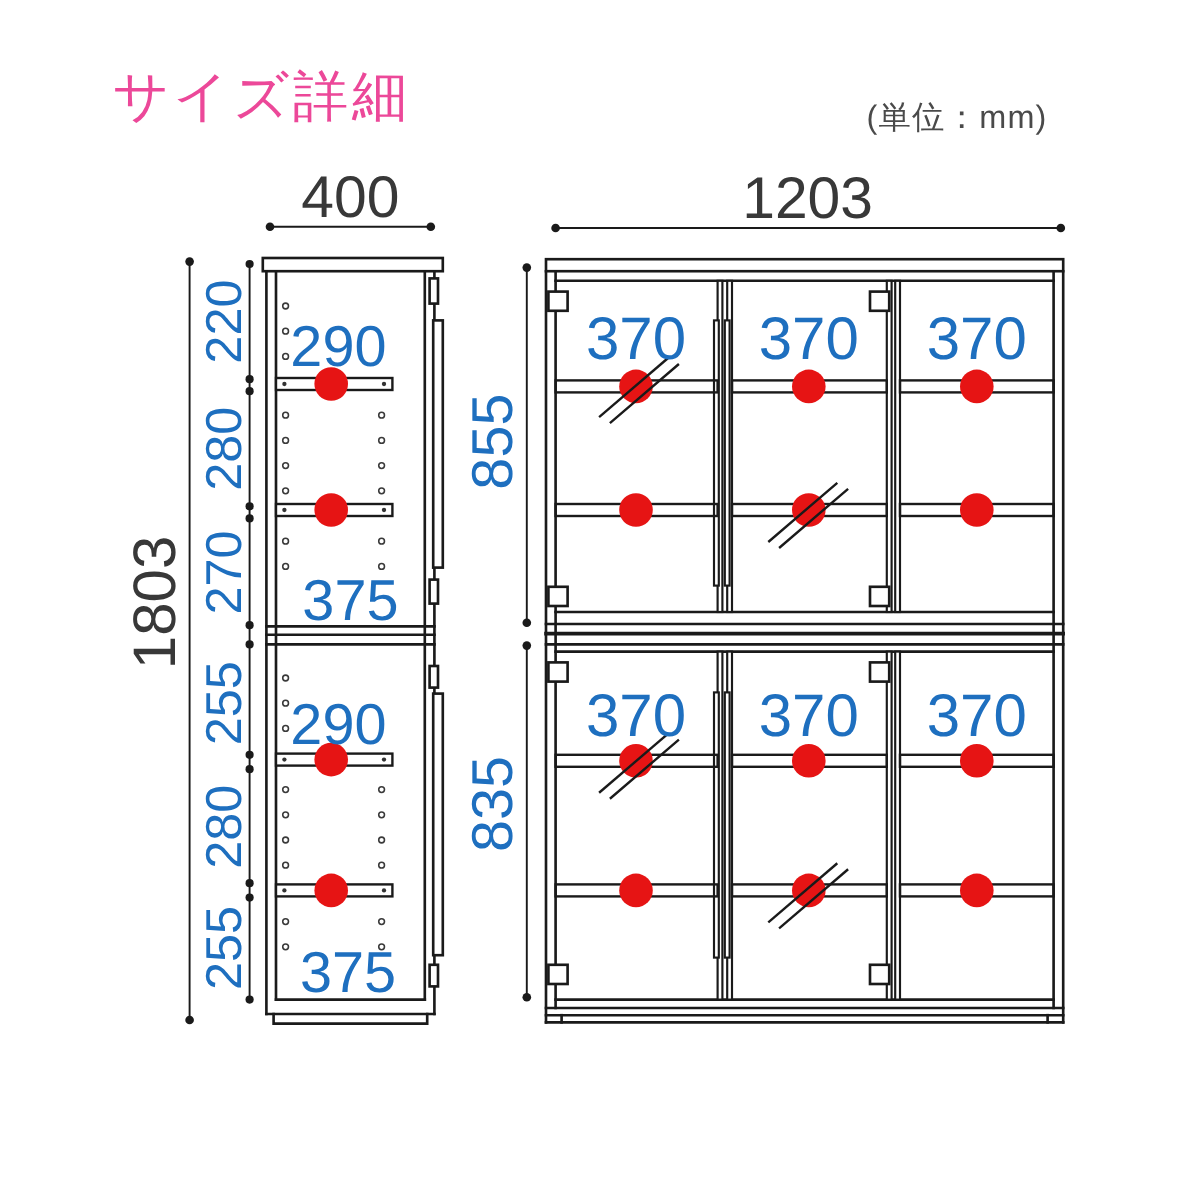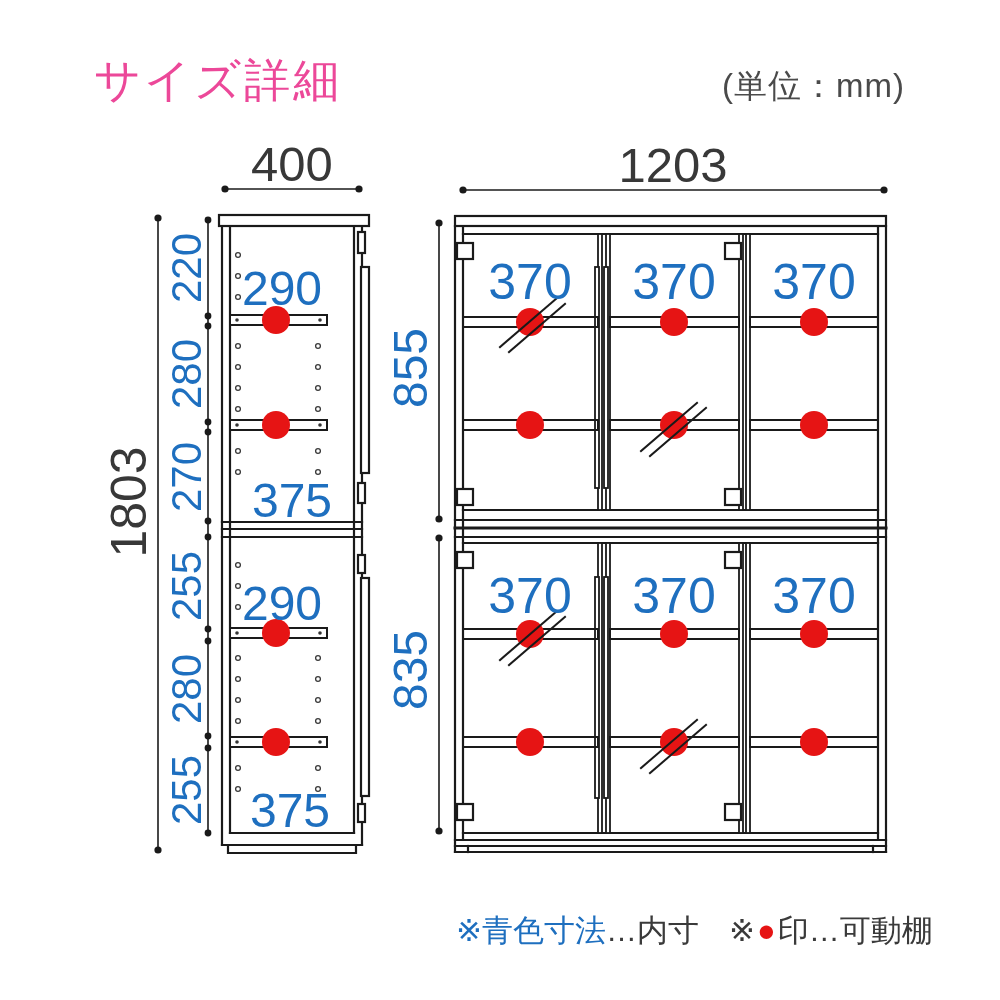--- a/index.html
+++ b/index.html
@@ -5,21 +5,21 @@
   html,body{margin:0;padding:0;}
   body{
     width:1000px;height:1000px;background:#ffffff;position:relative;overflow:hidden;
     font-family:"Liberation Sans","DejaVu Sans",sans-serif;
   }
   .page-title{
     position:absolute;left:94px;top:50px;font-size:46px;color:#ec4899;
     letter-spacing:3px;font-weight:500;
   }
   .unit-note{
-    position:absolute;left:722px;top:64px;font-size:33px;color:#4a4a4a;letter-spacing:1px;
+    position:absolute;left:722px;top:80px;font-size:27px;color:#4a4a4a;letter-spacing:1px;
   }
   svg{position:absolute;left:0;top:0;}
   svg text{font-family:"Liberation Sans","DejaVu Sans",sans-serif;}
   .t-dim{font-size:49px;fill:#383838;}
   .t-dim-big{font-size:50px;fill:#383838;}
   .t-blue{font-size:50px;fill:#1e6fbf;}
   .t-blue-rot{font-size:42px;fill:#1e6fbf;}
   .t-blue-side{font-size:48px;fill:#1e6fbf;}
   .legend{
     position:absolute;left:456px;top:906px;width:520px;color:#3a3a3a;
@@ -279,16 +279,13 @@
     <text class="t-blue" x="530" y="299" text-anchor="middle">370</text>
     <text class="t-blue" x="674" y="299" text-anchor="middle">370</text>
     <text class="t-blue" x="814" y="299" text-anchor="middle">370</text>
     <text class="t-blue" x="530" y="613" text-anchor="middle">370</text>
     <text class="t-blue" x="674" y="613" text-anchor="middle">370</text>
     <text class="t-blue" x="814" y="613" text-anchor="middle">370</text>
   </g>
 </svg>
 
 <div class="legend">
-  <div class="row2">
-    <span class="blue">※青色寸法</span><span>…内寸</span><span class="gap">※</span><span class="red-dot">●</span><span>印…可動棚</span>
-  </div>
 </div>
 
 </body></html>

